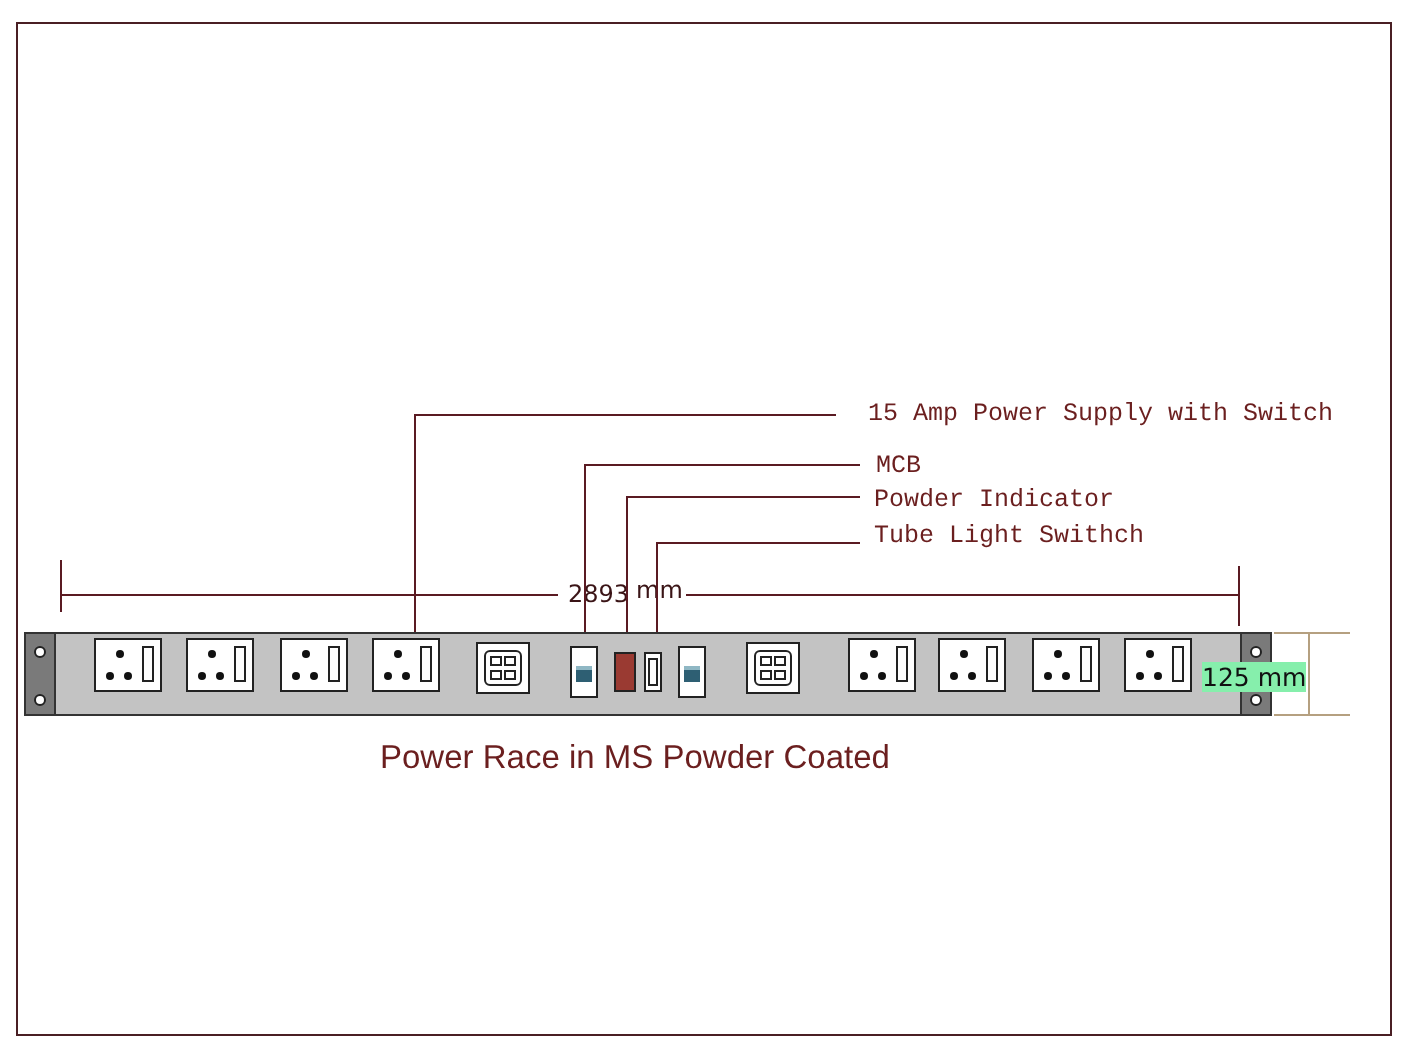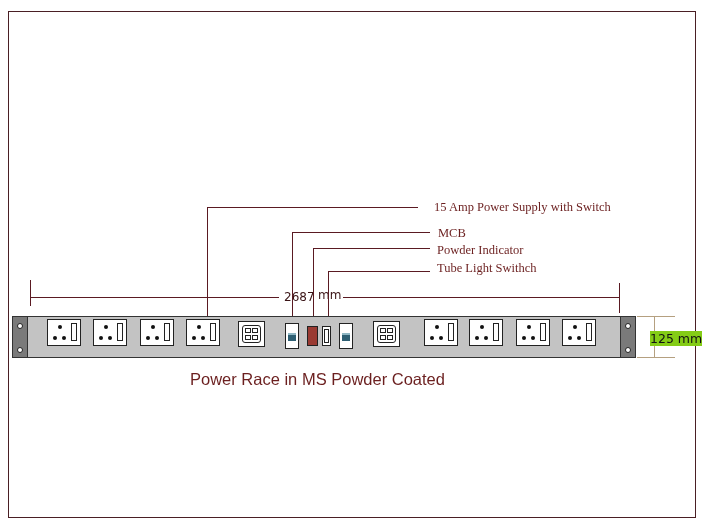--- a/index.html
+++ b/index.html
@@ -1,19 +1,19 @@
 <!DOCTYPE html>
 <html><head>
 <meta charset="utf-8">
 <style>
   html, body { margin:0; padding:0; background:#ffffff; }
   body { width:706px; height:530px; position:relative; overflow:hidden; font-family:"Liberation Sans", sans-serif; }
   .frame { position:absolute; left:8px; top:11px; width:688px; height:507px; border:1px solid #4a1f24; box-sizing:border-box; }
   .line { position:absolute; background:#5a1a22; }
-  .lbl { position:absolute; color:#6b1f1f; font-family:Liberation Serif, serif; font-size:12.5px; white-space:nowrap; line-height:14px; }
+  .lbl { position:absolute; color:#6b1f1f; font-family:Liberation Mono, monospace; font-size:12.5px; white-space:nowrap; line-height:14px; }
   .strip { position:absolute; left:12px; top:316px; width:624px; height:42px; background:#c3c3c3; border:1px solid #333; box-sizing:border-box; }
   .cap { position:absolute; top:316px; width:16px; height:42px; background:#7a7a7a; border:1px solid #333; box-sizing:border-box; }
   .screw { position:absolute; left:4px; width:4px; height:4px; border-radius:50%; background:#fff; border:1px solid #222; }
   .socket { position:absolute; top:319px; width:34px; height:27px; background:#fff; border:1px solid #222; box-sizing:border-box; }
   .pin { position:absolute; width:4px; height:4px; border-radius:50%; background:#111; }
   .slot { position:absolute; right:3px; top:3px; width:6px; height:18px; border:1px solid #222; background:#fff; box-sizing:border-box; }
   .modbox { position:absolute; top:321px; width:27px; height:26px; background:#fff; border:1px solid #222; box-sizing:border-box; }
   .modinner { position:absolute; left:3px; top:3px; width:19px; height:18px; border:1px solid #222; border-radius:3px; box-sizing:border-box; }
   .cell { position:absolute; width:6px; height:5px; border:1px solid #222; box-sizing:border-box; }
   .sw { position:absolute; background:#fff; border:1px solid #222; box-sizing:border-box; }
@@ -21,21 +21,21 @@
   .title { position:absolute; left:190px; top:370px; color:#6b1f1f; font-family:"Liberation Sans", sans-serif; font-size:16.5px; }
   .dim { position:absolute; color:#3a1416; font-family:"DejaVu Sans", sans-serif; font-size:12px; }
 </style>
 </head>
 <body>
 
 <div class="frame"></div>
 
 <div class="line" style="left:30px; top:280px; width:1px; height:26px;"></div>
 <div class="line" style="left:31px; top:297px; width:248px; height:1px;"></div>
-<div class="dim" style="left:284px; top:290px;">2687</div>
+<div class="dim" style="left:284px; top:290px;">2893</div>
 <div class="dim" style="left:318px; top:288px;">mm</div>
 <div class="line" style="left:343px; top:297px; width:276px; height:1px;"></div>
 <div class="line" style="left:619px; top:283px; width:1px; height:30px;"></div>
 
 <div class="line" style="left:207px; top:207px; width:1px; height:112px;"></div>
 <div class="line" style="left:207px; top:207px; width:211px; height:1px;"></div>
 <div class="lbl" style="left:434px; top:200px;">15 Amp Power Supply with Switch</div>
 
 <div class="line" style="left:292px; top:232px; width:1px; height:86px;"></div>
 <div class="line" style="left:292px; top:232px; width:138px; height:1px;"></div>
@@ -134,15 +134,15 @@
 <div class="sw" style="left:322px; top:326px; width:9px; height:20px;">
   <div style="position:absolute; left:1px; top:2px; width:5px; height:14px; border:1px solid #222; box-sizing:border-box;"></div>
 </div>
 <div class="sw" style="left:339px; top:323px; width:14px; height:26px;">
   <div class="sw-rocker" style="top:9px;"></div>
 </div>
 
 <div class="line" style="left:637px; top:316px; width:38px; height:1px; background:#b5a080;"></div>
 <div class="line" style="left:637px; top:357px; width:38px; height:1px; background:#b5a080;"></div>
 <div class="line" style="left:654px; top:316px; width:1px; height:42px; background:#b5a080;"></div>
-<div class="dim" style="left:650px; top:331px; background:#84cc16; font-size:12.5px; color:#111;">125 mm</div>
+<div class="dim" style="left:601px; top:331px; background:#86efac; font-size:12.5px; color:#111;">125 mm</div>
 
 <div class="title">Power Race in MS Powder Coated</div>
 
 </body></html>

